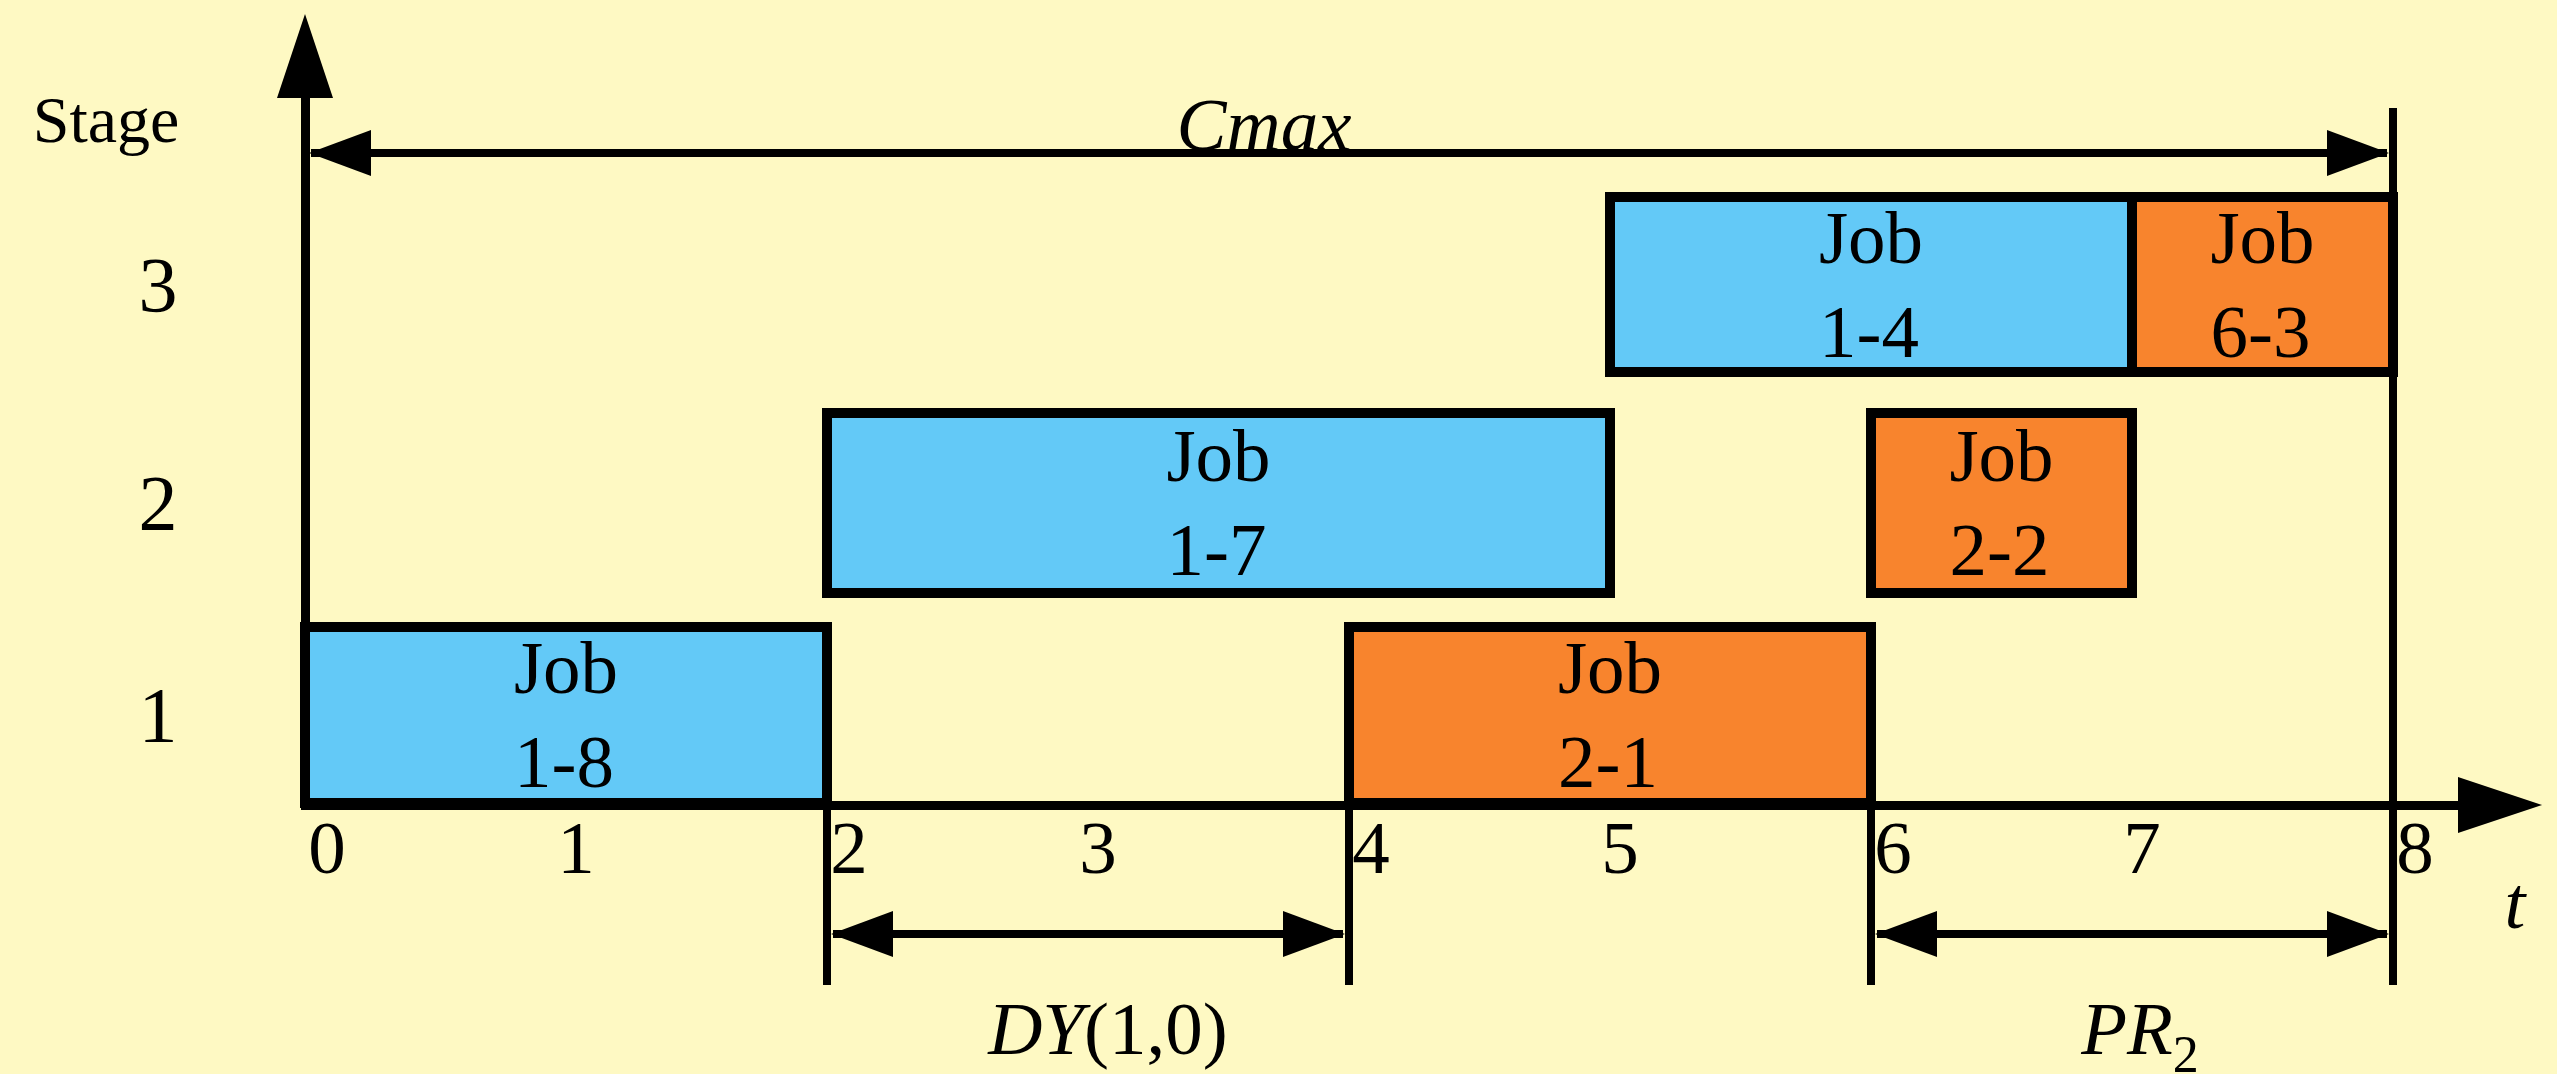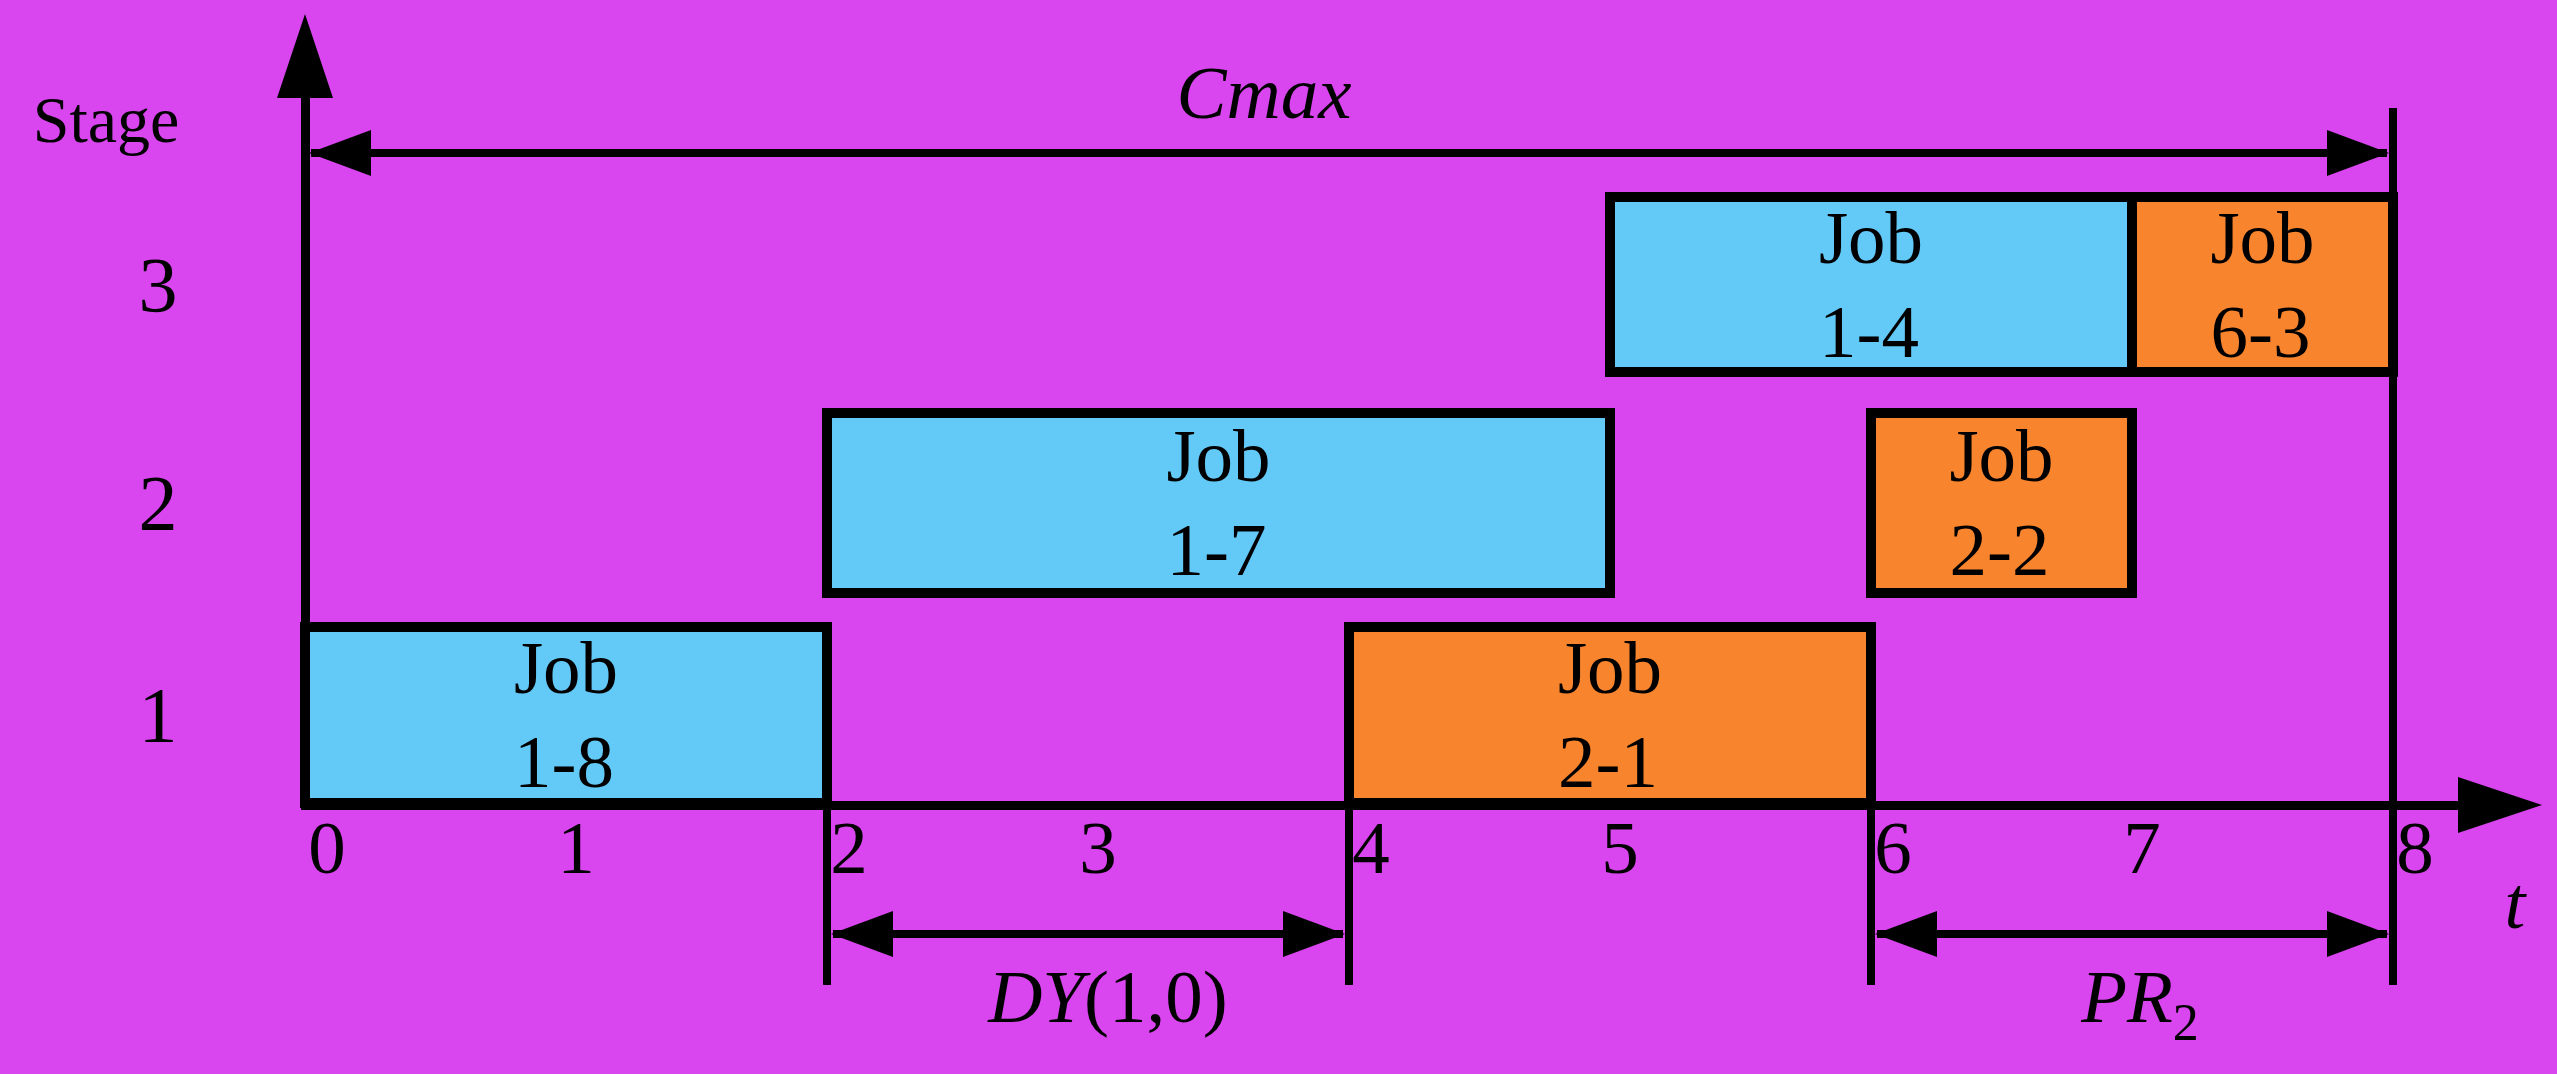--- a/index.html
+++ b/index.html
@@ -1,19 +1,19 @@
 <!DOCTYPE html>
 <html><head>
 <meta charset="utf-8">
 <style>
   html,body{margin:0;padding:0;background:#ffffff;}
   #canvas{
     position:relative;
     width:2557px;height:1074px;
-    background:#d946ef;
+    background:#fef9c3;
     font-family:"Liberation Serif","DejaVu Serif",serif;
     color:#000;
     overflow:hidden;
   }
   .hline{position:absolute;background:#000;}
   .vline{position:absolute;background:#000;}
   .tri{position:absolute;width:0;height:0;}
   .bar{
     position:absolute;
     border:10px solid #000;
@@ -40,20 +40,21 @@
   .axis-title{
     position:absolute;
     transform:translate(-50%,-50%);
     white-space:nowrap;
   }
   .ann-label{
     position:absolute;
     transform:translate(-50%,-50%);
     font-size:75px;
     white-space:nowrap;
+    margin-top:32px;
   }
   .ann-label .it{font-style:italic;}
   .ann-label sub{font-size:52px;line-height:0;vertical-align:-18px;}
   .darrow{position:absolute;height:46px;}
   .darrow .shaft{position:absolute;left:2px;right:2px;top:19px;height:8px;background:#000;}
   .darrow .head-l{position:absolute;left:0;top:0;width:0;height:0;
     border-top:23px solid transparent;border-bottom:23px solid transparent;border-right:62px solid #000;}
   .darrow .head-r{position:absolute;right:0;top:0;width:0;height:0;
     border-top:23px solid transparent;border-bottom:23px solid transparent;border-left:62px solid #000;}
 </style>

